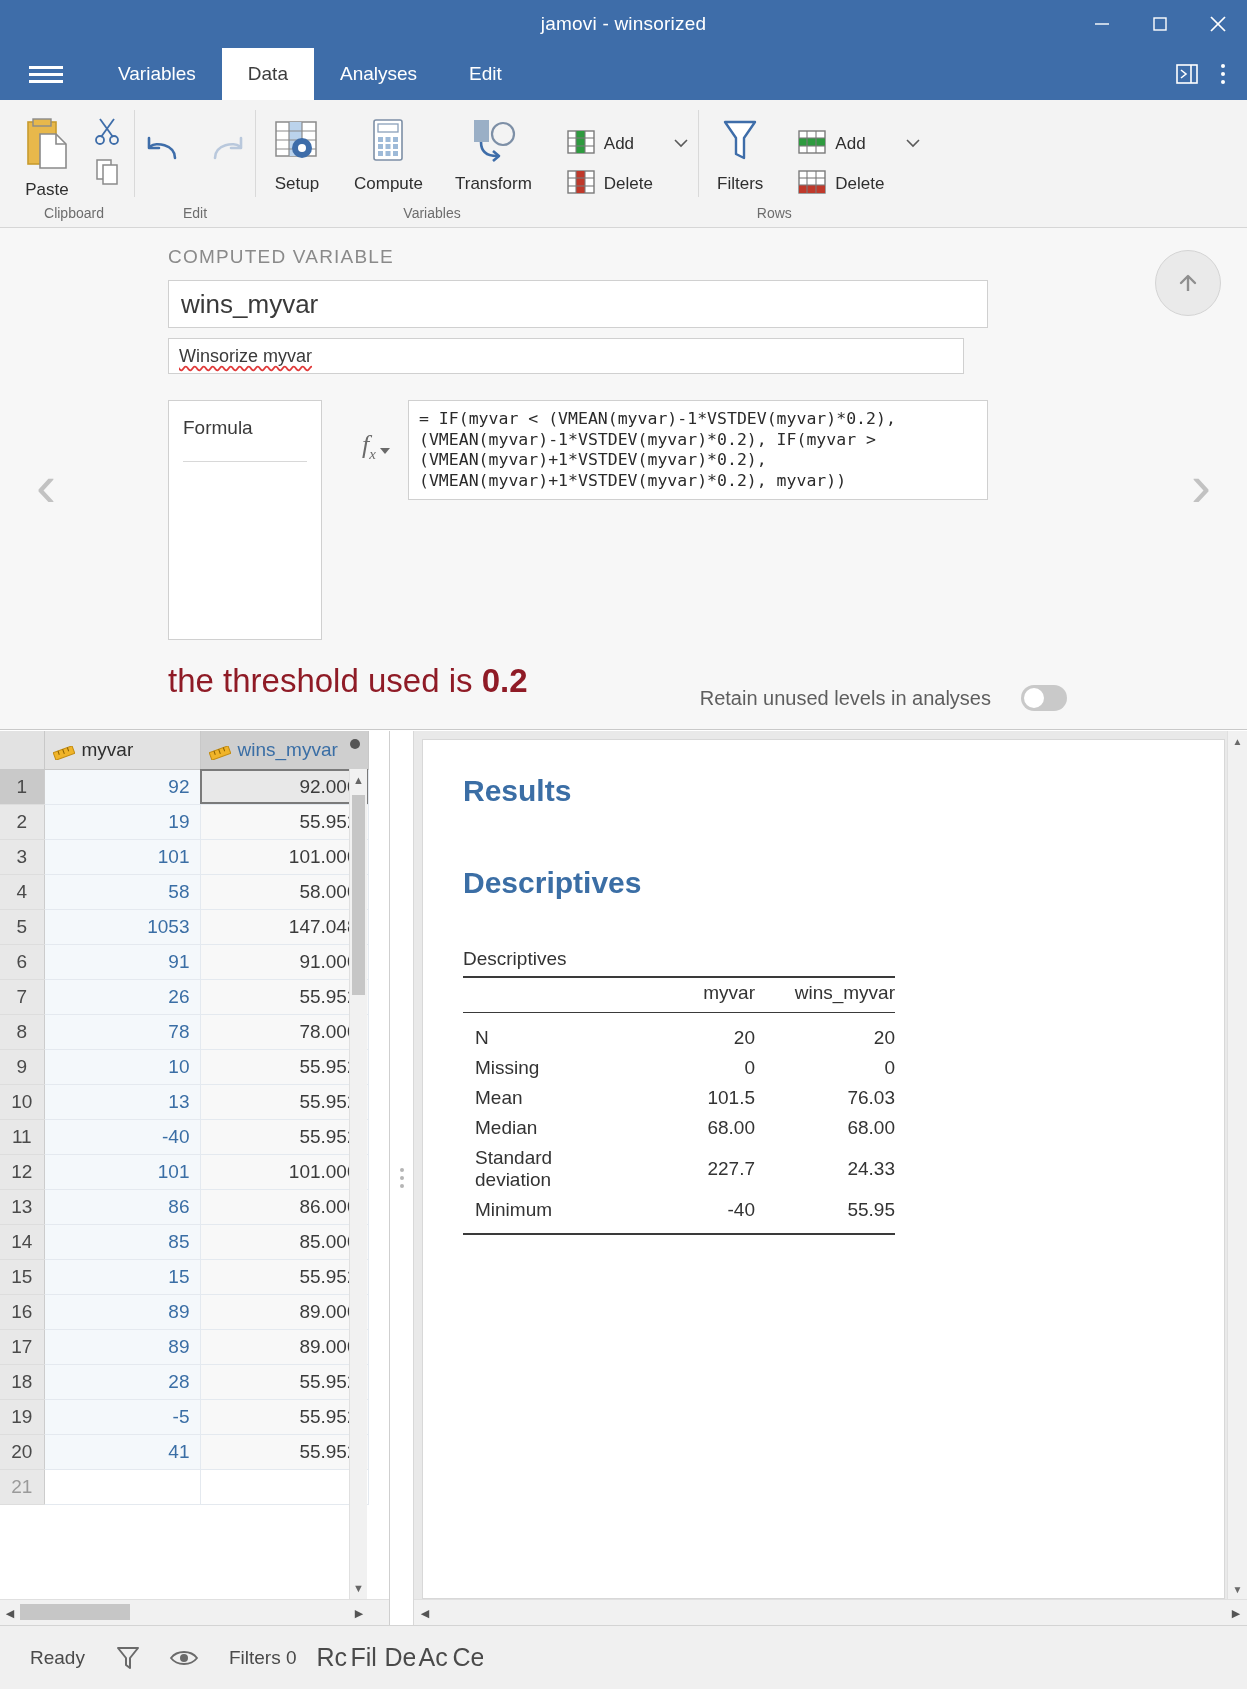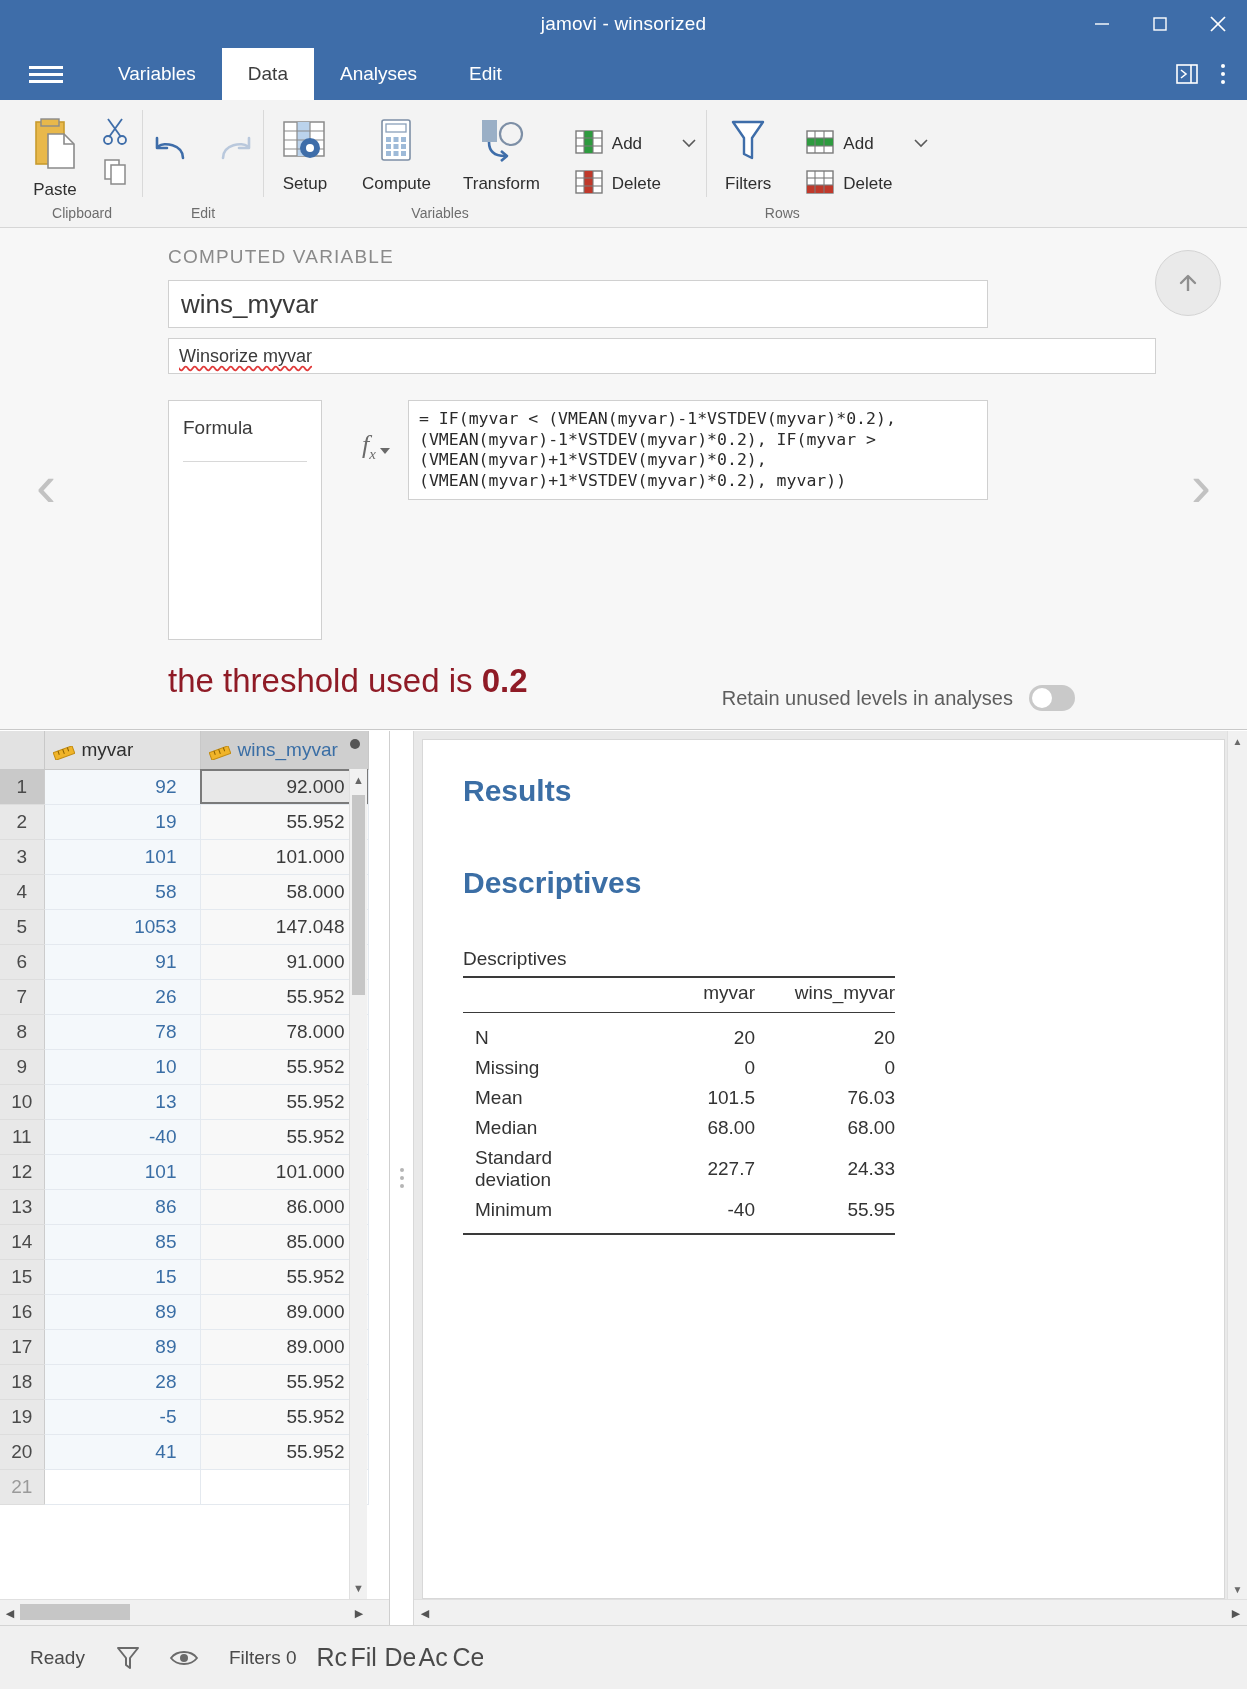--- a/index.html
+++ b/index.html
@@ -70,21 +70,21 @@
     position: absolute; left: 0; right: 0; top: 228px; height: 502px;
     background: #f7f7f7; border-bottom: 1px solid #c9c9c9; overflow: hidden;
   }
   .editor-inner { position: absolute; left: 168px; top: 18px; width: 820px; }
   .cv-label { font-size: 19px; color: #8a8a8a; letter-spacing: 1.2px; margin-bottom: 12px; }
   .cv-name {
     width: 820px; height: 48px; background: #ffffff; border: 1px solid #d0d0d0;
     font-size: 26px; color: #3a3a3a; padding: 4px 12px; display: flex; align-items: center;
   }
   .cv-desc {
-    width: 988px; height: 36px; background: #ffffff; border: 1px solid #d0d0d0;
+    width: 796px; height: 36px; background: #ffffff; border: 1px solid #d0d0d0;
     margin-top: 10px; font-size: 18px; color: #3a3a3a; padding: 2px 10px;
     display: flex; align-items: center;
   }
   .squiggle {
     text-decoration: underline;
     text-decoration-style: wavy;
     text-decoration-color: #e03a3a;
     text-underline-offset: 4px;
   }
   .formula-row { display: flex; margin-top: 26px; align-items: flex-start; }
@@ -103,21 +103,21 @@
     flex: 1; min-height: 96px; background: #ffffff; border: 1px solid #d0d0d0;
     font-family: "DejaVu Sans Mono", monospace; font-size: 16.5px; line-height: 20.5px;
     color: #2b2b2b; padding: 8px 10px; white-space: pre; overflow: hidden;
     margin-left: 10px;
   }
   .threshold {
     margin-top: 22px; font-size: 33px; color: #8f1b26;
   }
   .threshold b { font-weight: bold; }
   .retain {
-    position: absolute; right: 172px; bottom: 18px; display: flex; align-items: center; gap: 16px;
+    position: absolute; right: 180px; bottom: 18px; display: flex; align-items: center; gap: 30px;
   }
   .retain .rl { font-size: 20px; color: #5e5e5e; }
   .toggle {
     width: 46px; height: 26px; border-radius: 13px; background: #c9c9c9; position: relative; cursor: pointer;
   }
   .toggle i { position: absolute; left: 3px; top: 3px; width: 20px; height: 20px; border-radius: 50%; background: #ffffff; }
 
   .arrow-nav {
     position: absolute; font-size: 60px; color: #c2c2c2; cursor: pointer; user-select: none; line-height: 1;
   }
@@ -147,21 +147,21 @@
   .ruler-ic { width: 22px; height: 14px; flex: none; }
   .sel-hdr { background: #cfcfcf; position: relative; }
   .sel-hdr .hname { color: #3a6ea5; }
   .dotmark { width: 10px; height: 10px; border-radius: 50%; background: #555; margin-left: auto; margin-bottom: 12px; }
   td.rowno {
     width: 44px; background: #e8e8e8; color: #4a4a4a; text-align: center;
     border-right: 1px solid #cccccc; border-bottom: 1px solid #dddddd; font-size: 18px;
   }
   td.rowno.cur { background: #c9c9c9; }
   td.cell {
-    text-align: right; padding-right: 23px; border-bottom: 1px solid #e4e9ef;
+    text-align: right; padding-right: 10px; border-bottom: 1px solid #e4e9ef;
     border-right: 1px solid #e4e9ef; color: #3a6ea5; background: #f4f8fb;
   }
   td.cell.computed { color: #3b3b3b; background: #f8f8f8; }
   tr.sel td.cell.computed.selcell {
     background: #e8e8e8; outline: 2px solid #7a7a7a; outline-offset: -2px; color: #3b3b3b;
   }
   tr.lastrow td.rowno { color: #9a9a9a; }
   tr.lastrow td.cell { background: #ffffff; }
 
   .vscroll {
@@ -270,21 +270,21 @@
     <div class="kebab">
         <i></i>
         <i></i>
         <i></i>
       </div>
   </div>
 </div>
 
 <div class="ribbon">
 
-  <div class="rgroup" style="padding-left:22px;">
+  <div class="rgroup" style="padding-left:14px;">
     <div class="rgbody">
       <div class="ritem" style="padding-top:10px;">
         <span>
           <svg width="46" height="56" viewBox="0 0 46 56">
             <rect x="4" y="6" width="28" height="42" fill="#E8B84B" stroke="#C79B2E" stroke-width="1.6"></rect>
             <rect x="9" y="3" width="18" height="7" fill="#E8B84B" stroke="#8a8a8a" stroke-width="1.4"></rect>
             <path d="M16 18 h16 l10 10 v24 h-26 z" fill="#ffffff" stroke="#8a8a8a" stroke-width="1.6"></path>
             <path d="M32 18 v10 h10" fill="none" stroke="#8a8a8a" stroke-width="1.6"></path>
           </svg>
         </span>

